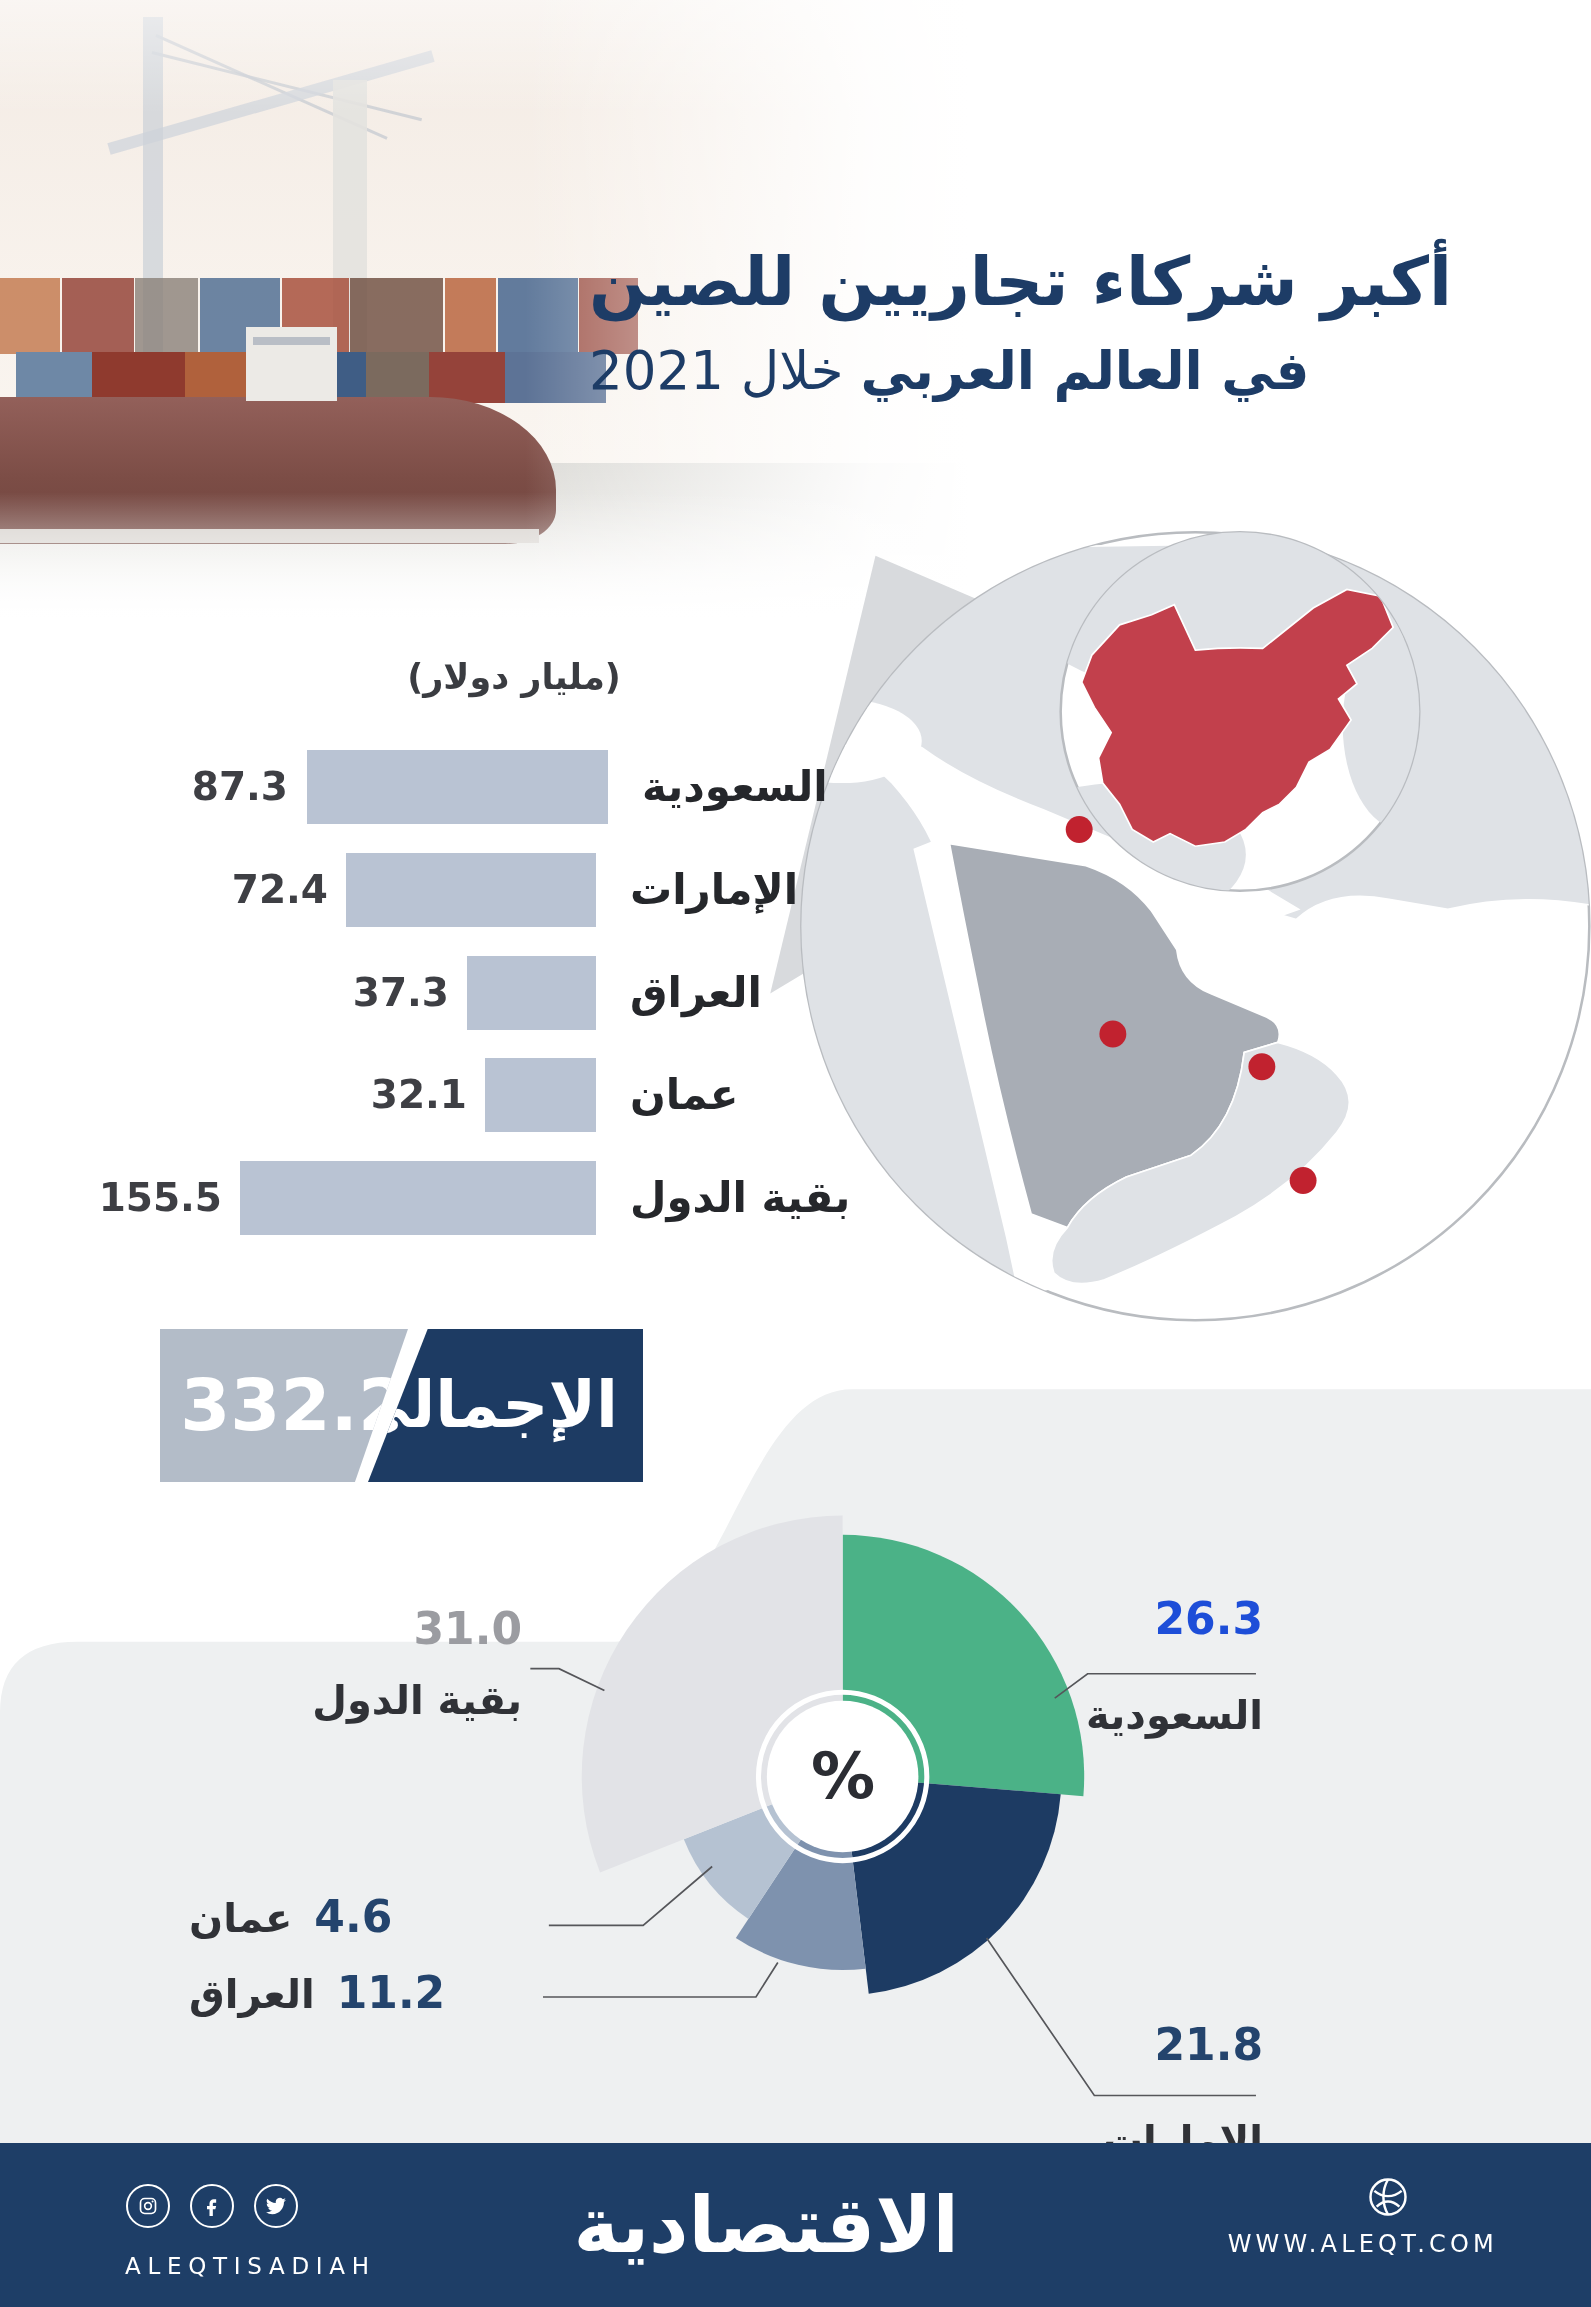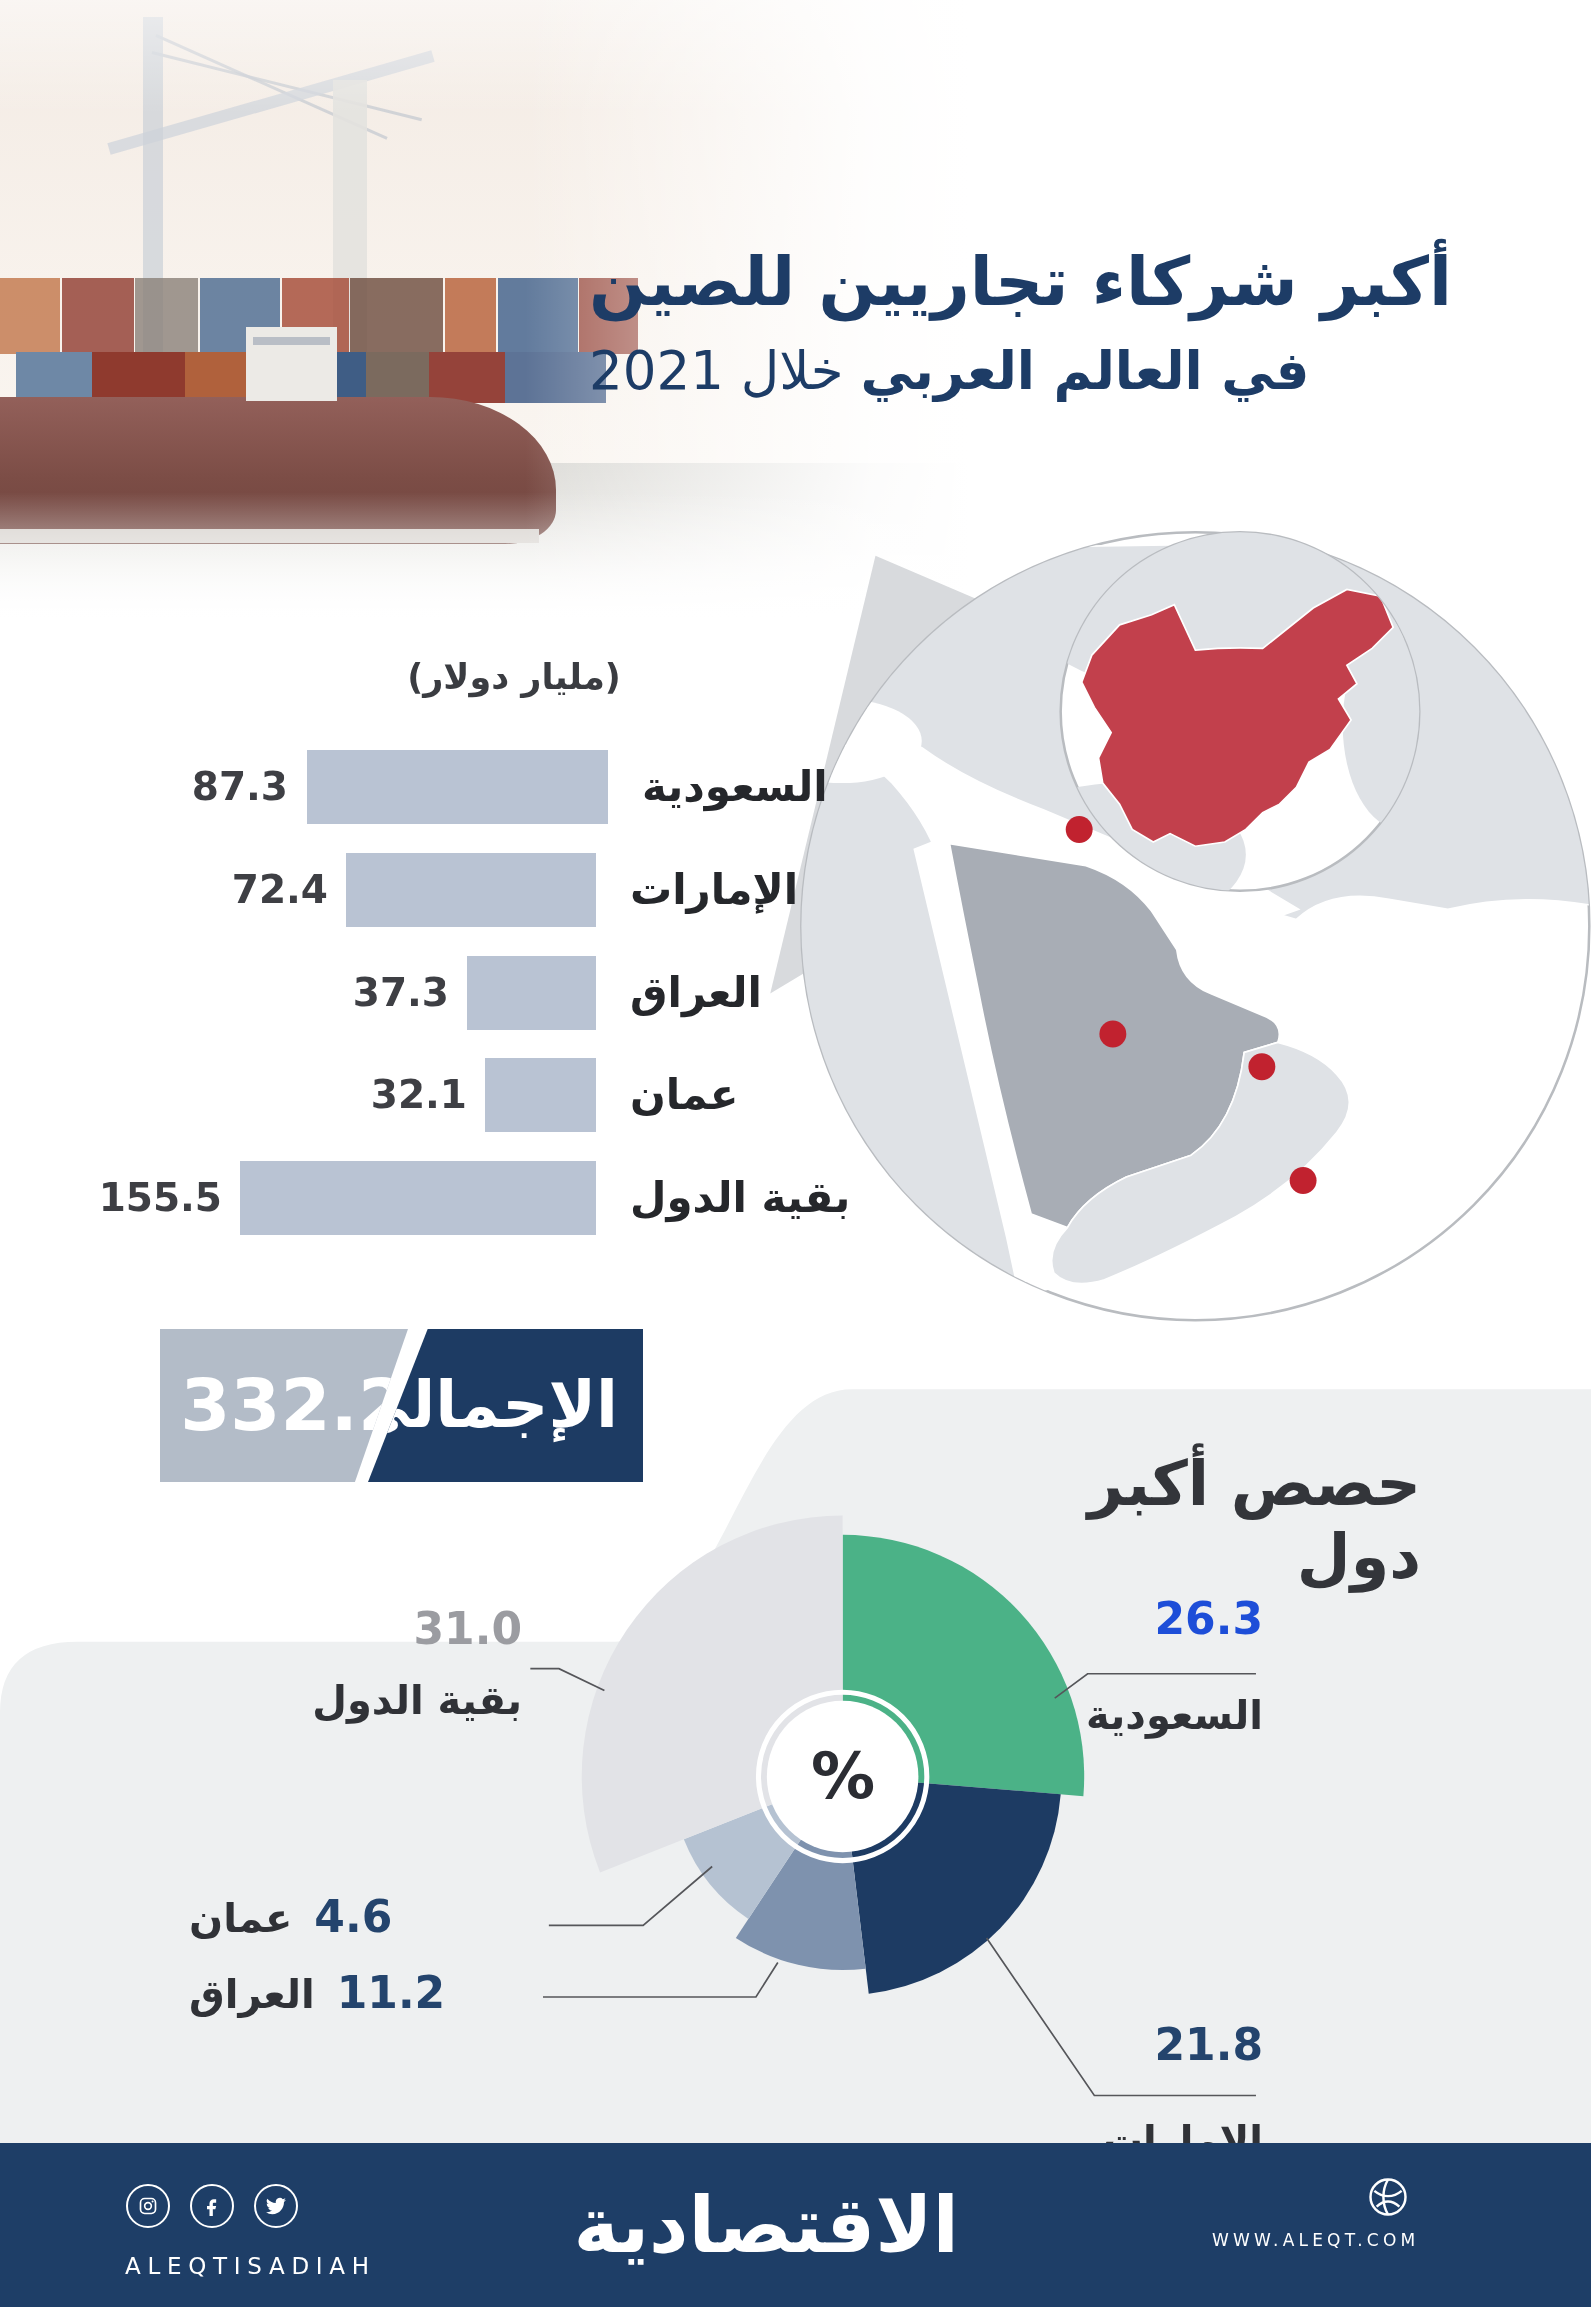--- a/index.html
+++ b/index.html
@@ -68,21 +68,21 @@
   .lab-oman{left:189px;top:1891px;width:337px;}
   .lab-iraq{left:189px;top:1967px;width:337px;}
 
   
   .footer{position:absolute;left:0;top:2143px;width:1591px;height:164px;background:#1e3e67;z-index:2;}
   .social{position:absolute;left:126px;top:2184px;display:flex;gap:20px;direction:ltr;z-index:3;}
   .sicon{width:40px;height:40px;border:2.5px solid #fff;border-radius:50%;display:flex;align-items:center;justify-content:center;color:#fff;}
   .handle{position:absolute;left:125px;top:2253px;width:286px;color:#fff;font-size:23px;letter-spacing:6.7px;direction:ltr;text-align:left;z-index:3;}
   .brand-logo{position:absolute;left:631px;top:2179px;width:328px;text-align:center;color:#fff;font-size:77px;font-weight:800;line-height:93px;z-index:3;}
   .globe{position:absolute;left:1367px;top:2176px;width:42px;height:42px;z-index:3;}
-  .site-url{position:absolute;left:1212px;top:2230px;width:286px;color:#fff;font-size:17px;letter-spacing:4.2px;direction:ltr;z-index:3;}
+  .site-url{position:absolute;left:1212px;top:2230px;width:286px;color:#fff;font-size:24px;letter-spacing:4.2px;direction:ltr;text-align:right;z-index:3;}
 </style>
 </head>
 <body>
 
 <div id="page">
 
   <div class="photo">
     <div class="sky"></div>
     <div class="sea"></div>
     <div class="crane-cable"></div>
@@ -210,21 +210,20 @@
     <div class="bar-label">بقية الدول</div>
   </div>
 
   <div class="badge-gray">
     <span>332.2</span>
   </div>
   <div class="badge-navy">
     <span>الإجمالي</span>
   </div>
 
-  <div class="donut-title">حصص أكبر دول</div>
   <div class="pct-center">%</div>
 
   <div class="dlabel lab-saudi-val dl-value v-green">26.3</div>
   <div class="dlabel lab-saudi-name dl-name">السعودية</div>
 
   <div class="dlabel lab-uae-val dl-value v-navy">21.8</div>
   <div class="dlabel lab-uae-name dl-name">الإمارات</div>
 
   <div class="dlabel lab-rest-val dl-value v-gray">31.0</div>
   <div class="dlabel lab-rest-name dl-name">بقية الدول</div>

